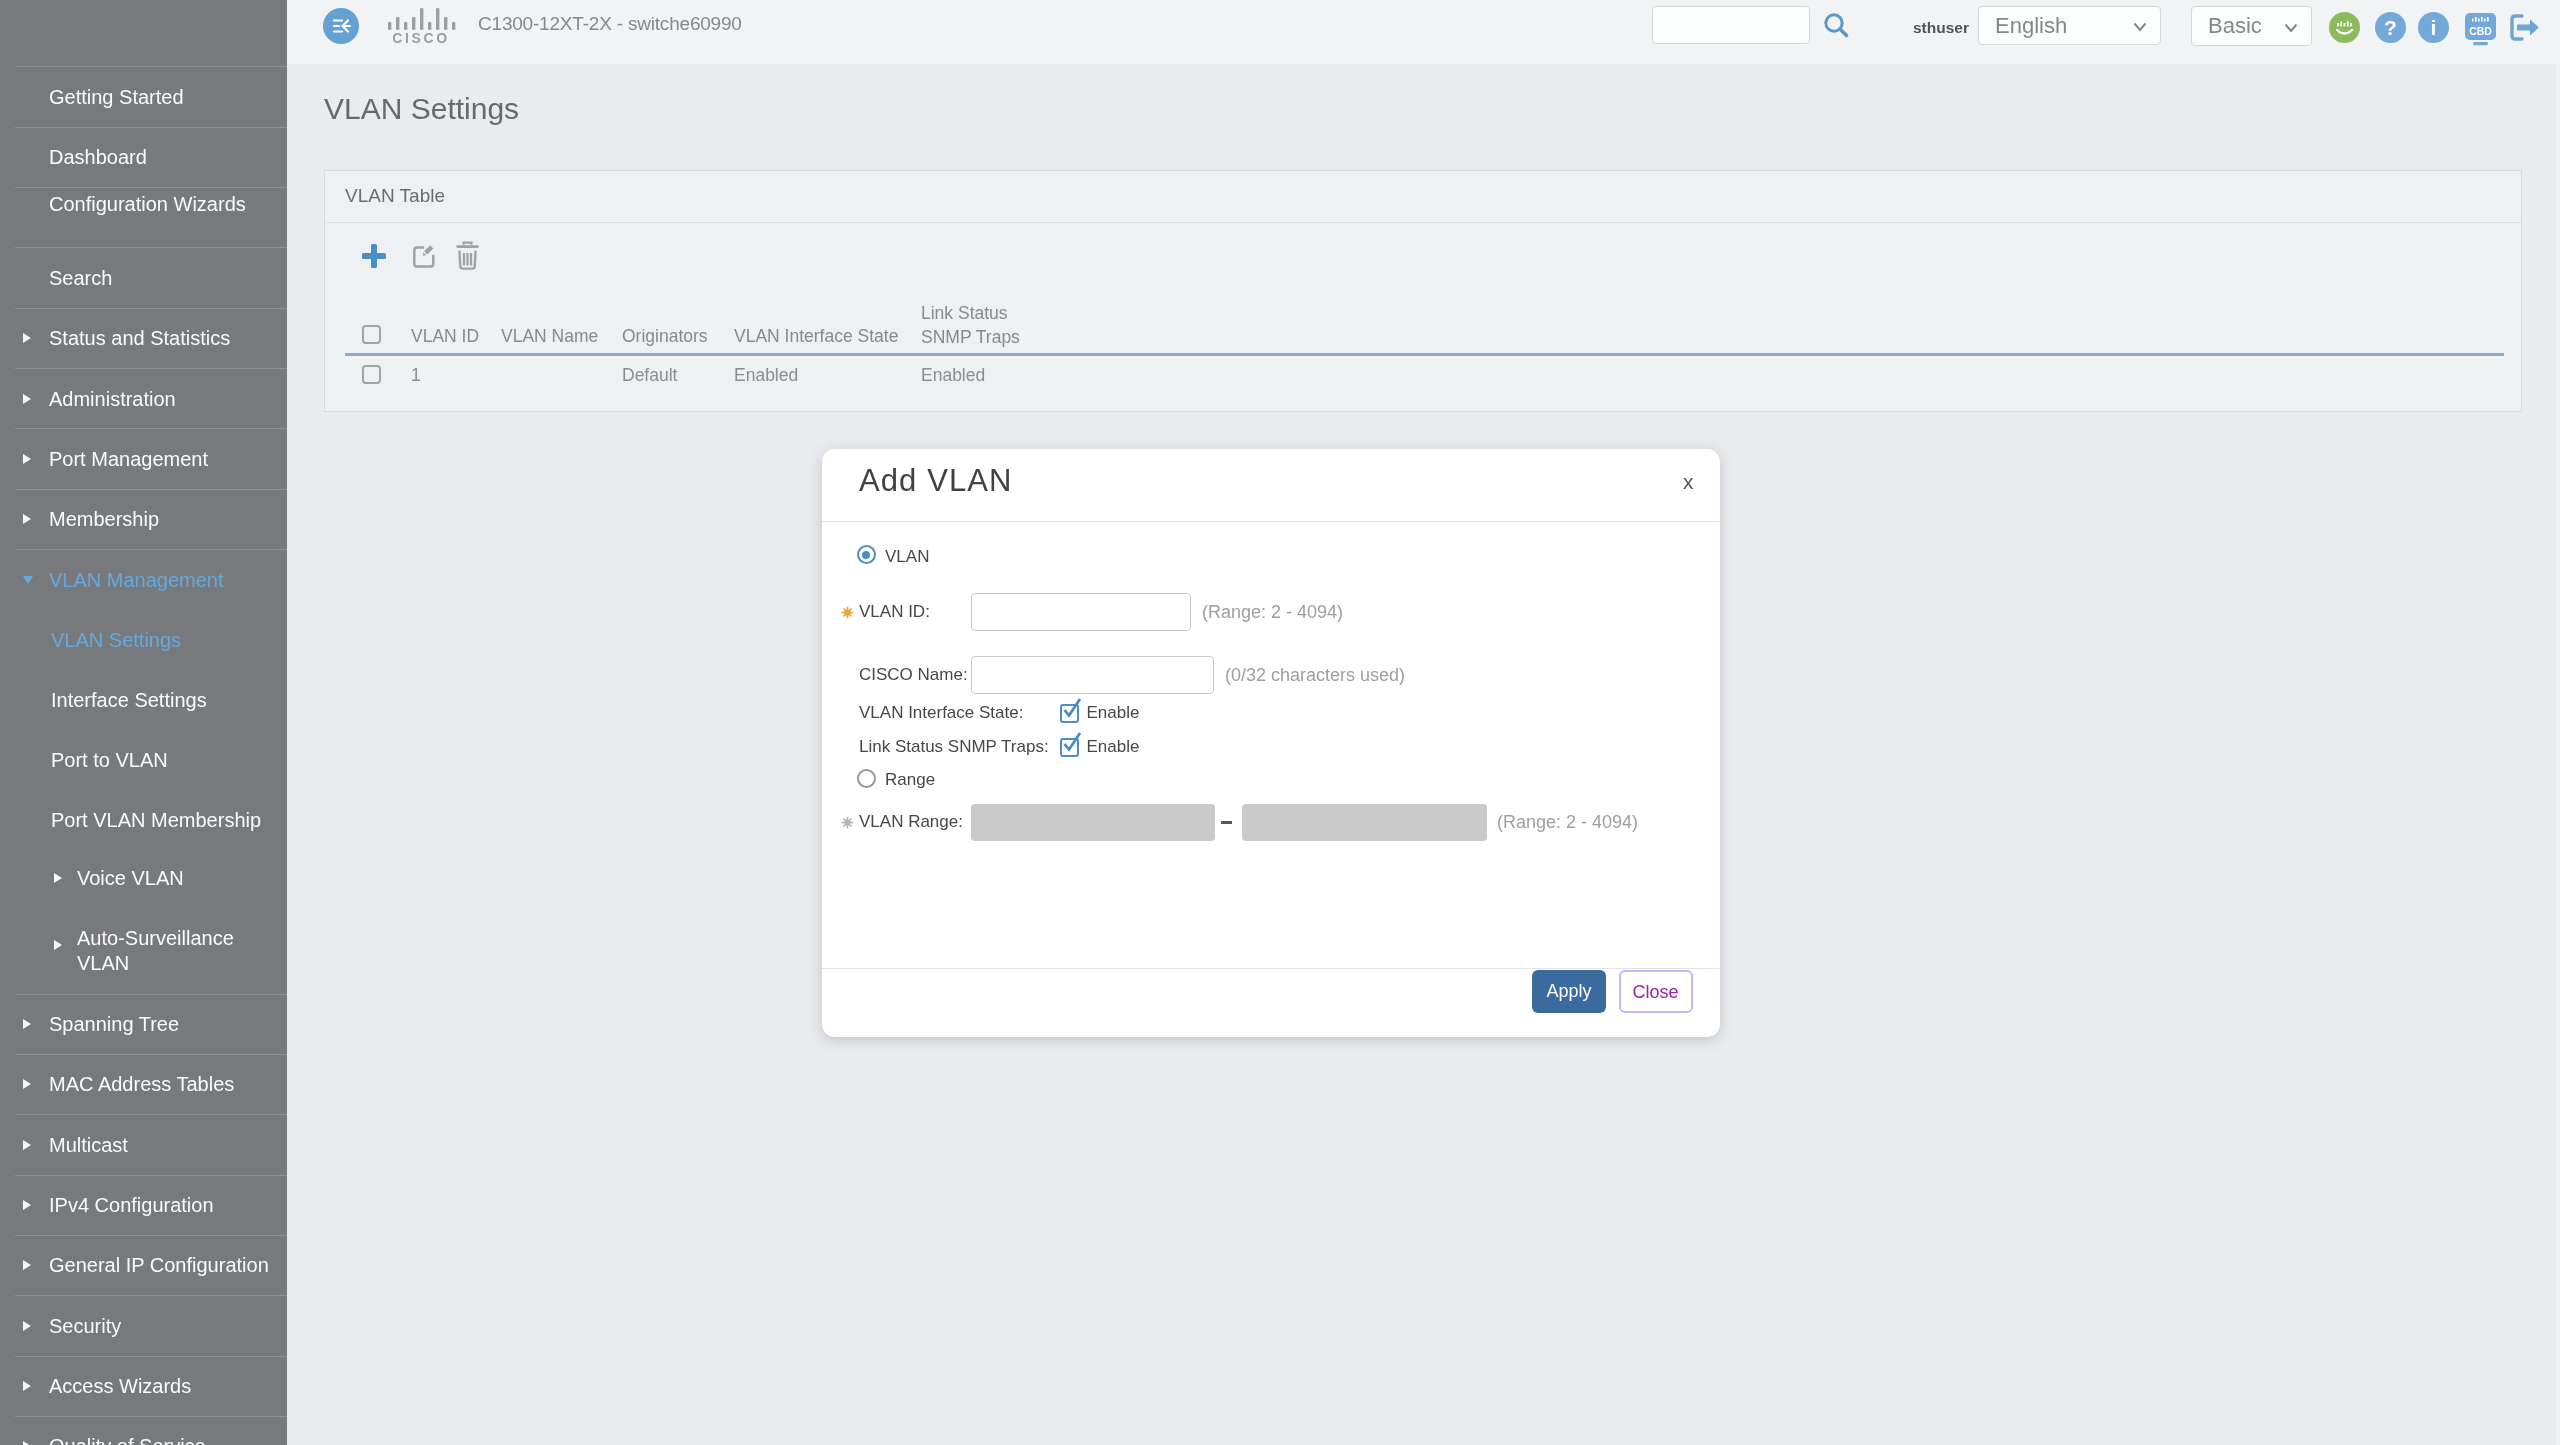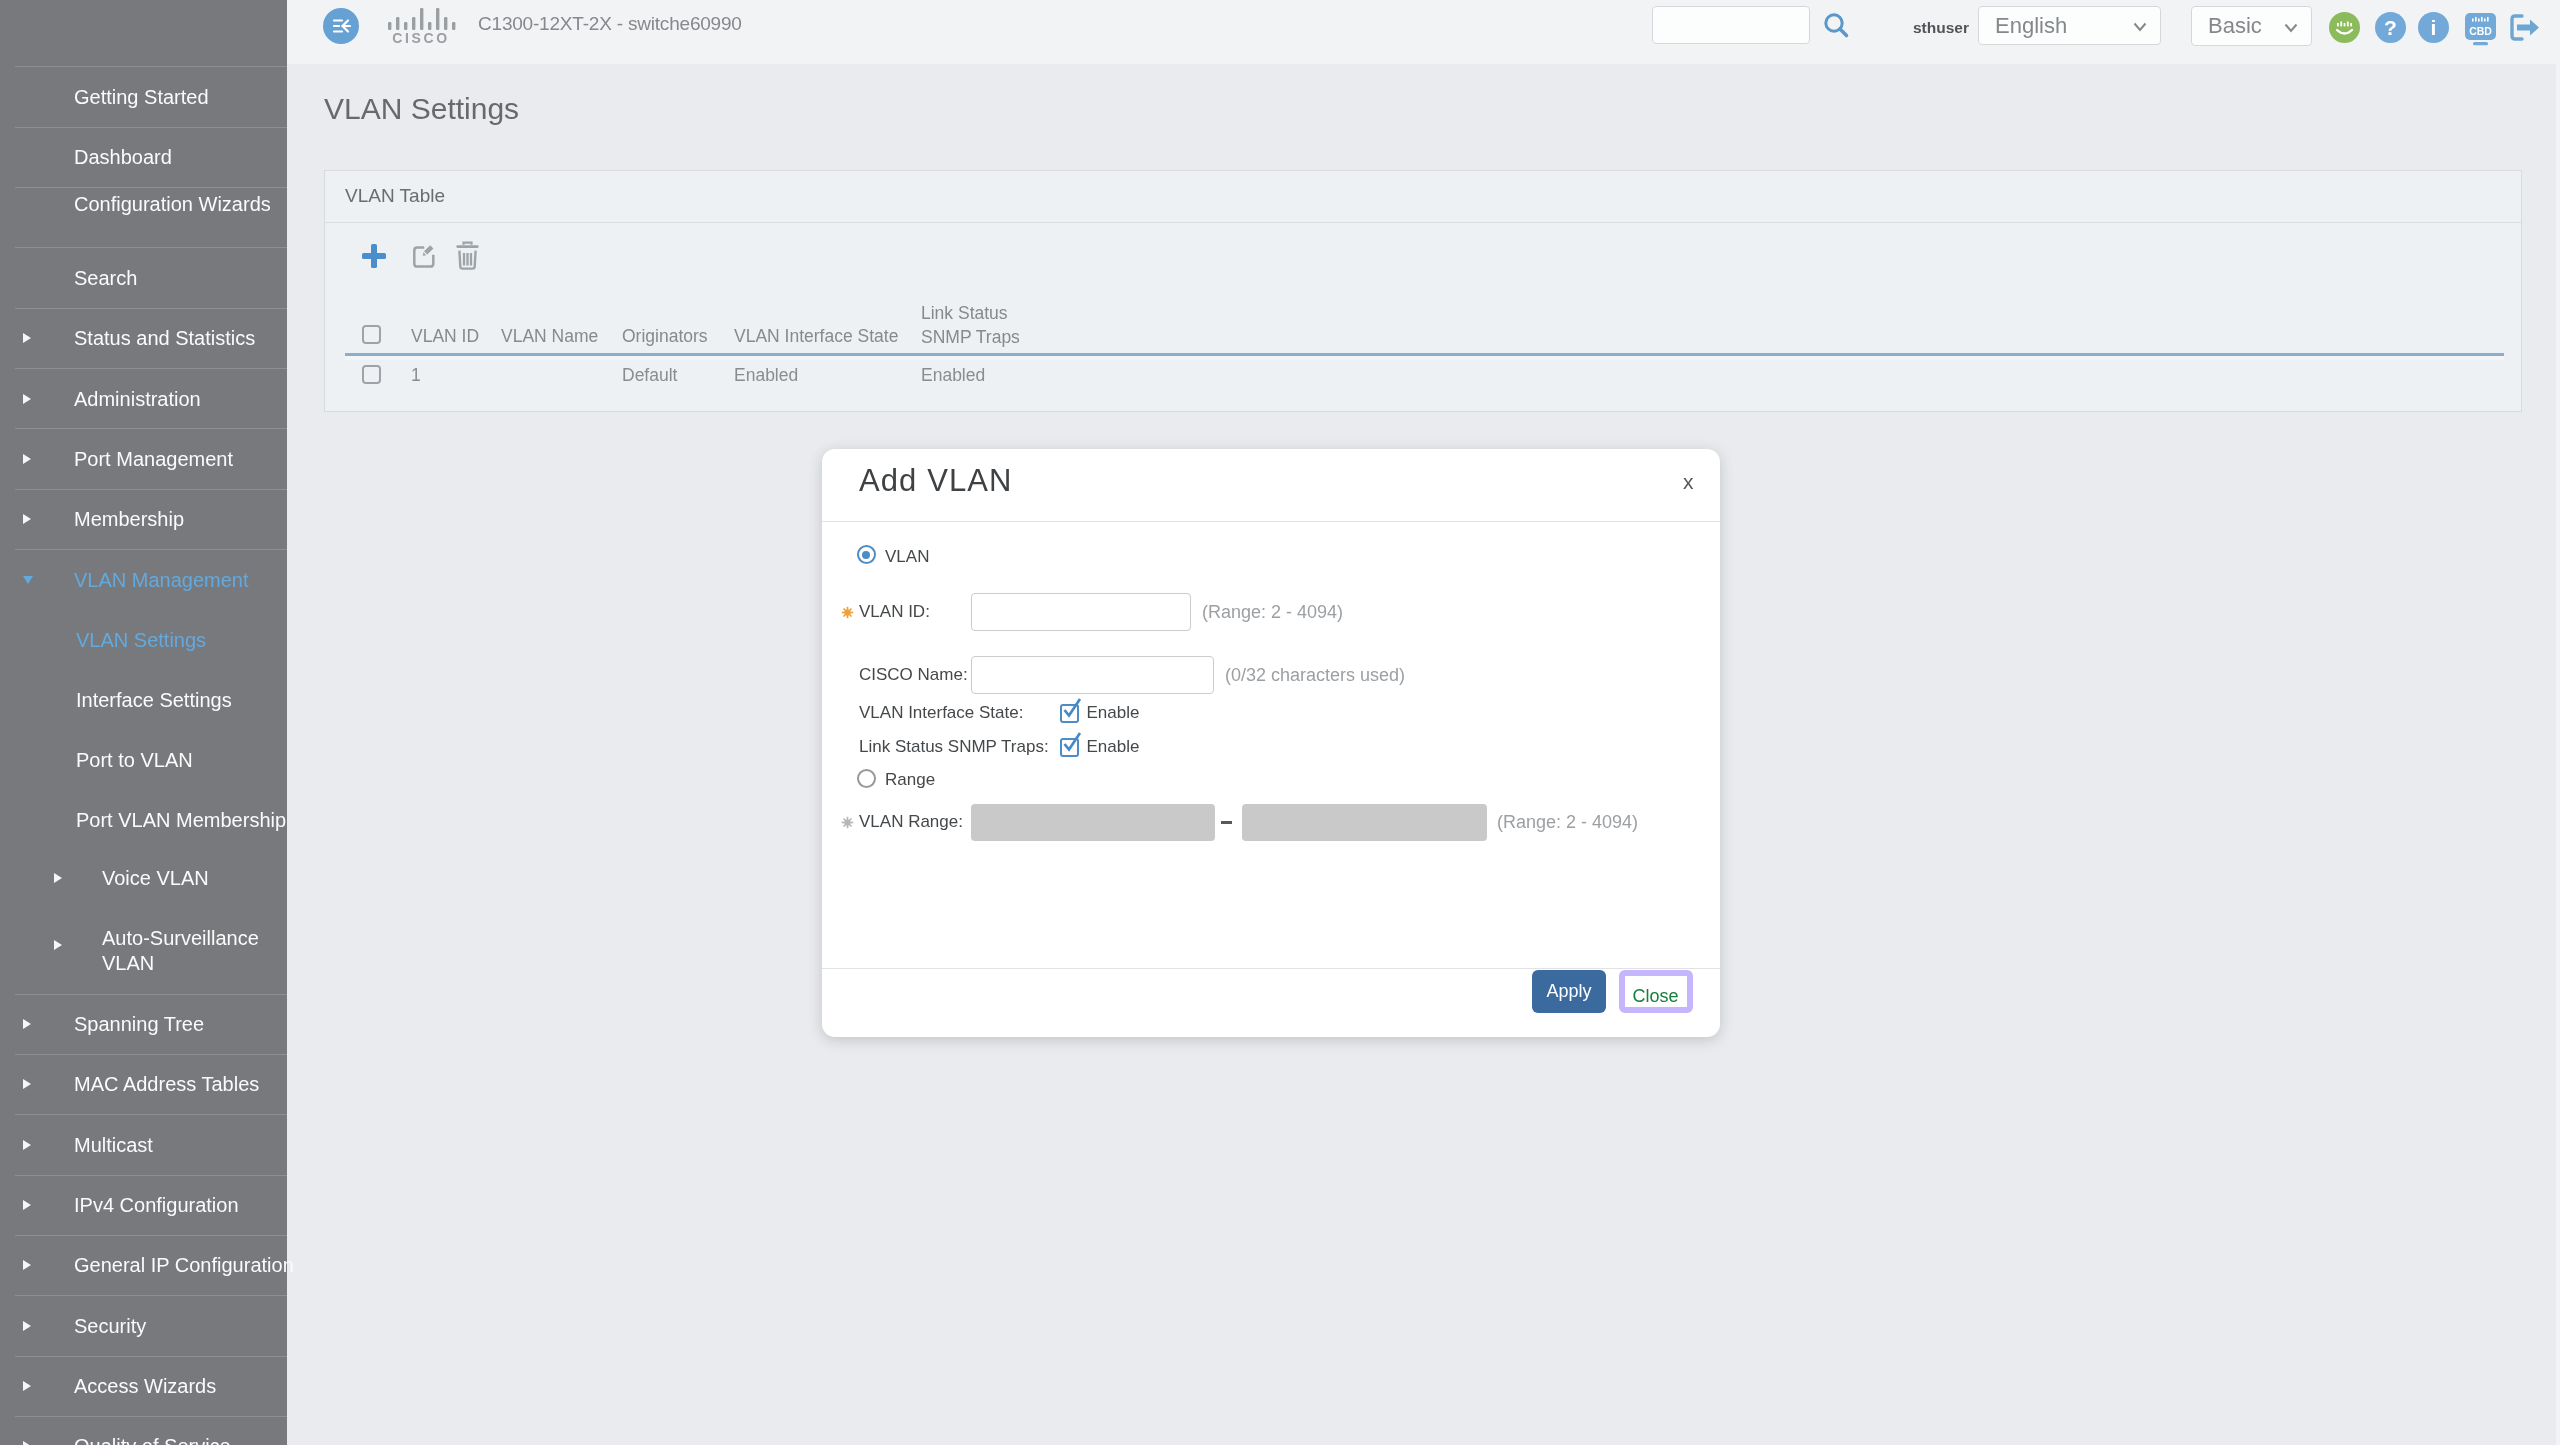--- a/index.html
+++ b/index.html
@@ -3,21 +3,21 @@
 <meta charset="utf-8">
 <style>
 * { margin:0; padding:0; box-sizing:border-box; }
 html,body { width:2560px; height:1445px; overflow:hidden; }
 body { font-family:"Liberation Sans", sans-serif; background:#e9ebee; position:relative; }
 .abs { position:absolute; }
 
 
 #sidebar { position:absolute; left:0; top:0; width:287px; height:1445px; background:#77797c; z-index:5; }
 .sep { position:absolute; left:15px; right:0; height:1px; background:#8d8f92; }
-.mi { position:absolute; left:49px; color:#fafbfb; font-size:20px; white-space:nowrap; transform:translateY(-50%);margin-left:25px; }
+.mi { position:absolute; left:49px; color:#fafbfb; font-size:20px; white-space:nowrap; transform:translateY(-50%); }
 .mi.blue { color:#64a9de; }
 .tri { position:absolute; width:0; height:0; border-style:solid; border-width:5px 0 5px 8.5px; border-color:transparent transparent transparent #f5f6f7; transform:translateY(-50%); }
 .trid { position:absolute; width:0; height:0; border-style:solid; border-width:8.5px 5px 0 5px; border-color:#64a9de transparent transparent transparent; transform:translateY(-50%); }
 
 
 #header { position:absolute; left:287px; top:0; width:2273px; height:64px; background:#f2f3f5; }
 #rightstrip { position:absolute; right:0; top:64px; width:4px; height:1381px; background:#f1f3f5; }
 .circlebtn { position:absolute; left:323px; top:8px; width:36px; height:36px; border-radius:50%; background:#66a1d3; }
 #devname { position:absolute; left:478px; top:24px; transform:translateY(-50%); font-size:19px; letter-spacing:-0.2px; color:#85888c; }
 #searchbox { position:absolute; left:1652px; top:6px; width:158px; height:38px; background:#fcfdfd; border:1px solid #d5d8da; border-radius:4px; }
@@ -44,21 +44,21 @@
 .mlabel { position:absolute; left:37px; font-size:17px; color:#45484b; transform:translateY(-50%); white-space:nowrap; }
 .mhint { position:absolute; font-size:18px; color:#9ca0a3; transform:translateY(-50%); white-space:nowrap; }
 .minput { position:absolute; left:149px; height:38px; background:#fff; border:1px solid #c9cccf; border-radius:4px; }
 .mgray { position:absolute; height:37px; background:#c9c9ca; border-radius:4px; }
 .radio { position:absolute; width:19px; height:19px; border-radius:50%; border:2px solid #96999c; background:#fff; }
 .radio.sel { border-color:#4d8dc6; }
 .radio.sel::after { content:""; position:absolute; left:3.5px; top:3.5px; width:8px; height:8px; border-radius:50%; background:#4d8dc6; }
 .mcheck { position:absolute; width:19px; height:19px; border:2px solid #4d8dc6; border-radius:3px; background:#fff; }
 .btn { position:absolute; top:521px; height:43px; border-radius:6px; font-size:18px; text-align:center; line-height:43px; }
 #applybtn { left:710px; width:74px; background:#3a6a9e; color:#fff; }
-#closebtn { left:796.5px; width:74px; background:#fff; border:6px solid #c4b5fd; color:#15803d; line-height:41px; }
+#closebtn { left:796.5px; width:74px; background:#fff; border:2px solid #c4b5fd; color:#a21caf; line-height:41px; }
 </style>
 </head>
 <body>
 
 <div id="sidebar">
   <div class="sep" style="top:66px"></div>
   <div class="mi" style="top:97px">Getting Started</div>
   <div class="sep" style="top:127px"></div>
   <div class="mi" style="top:157px">Dashboard</div>
   <div class="sep" style="top:187px"></div>

